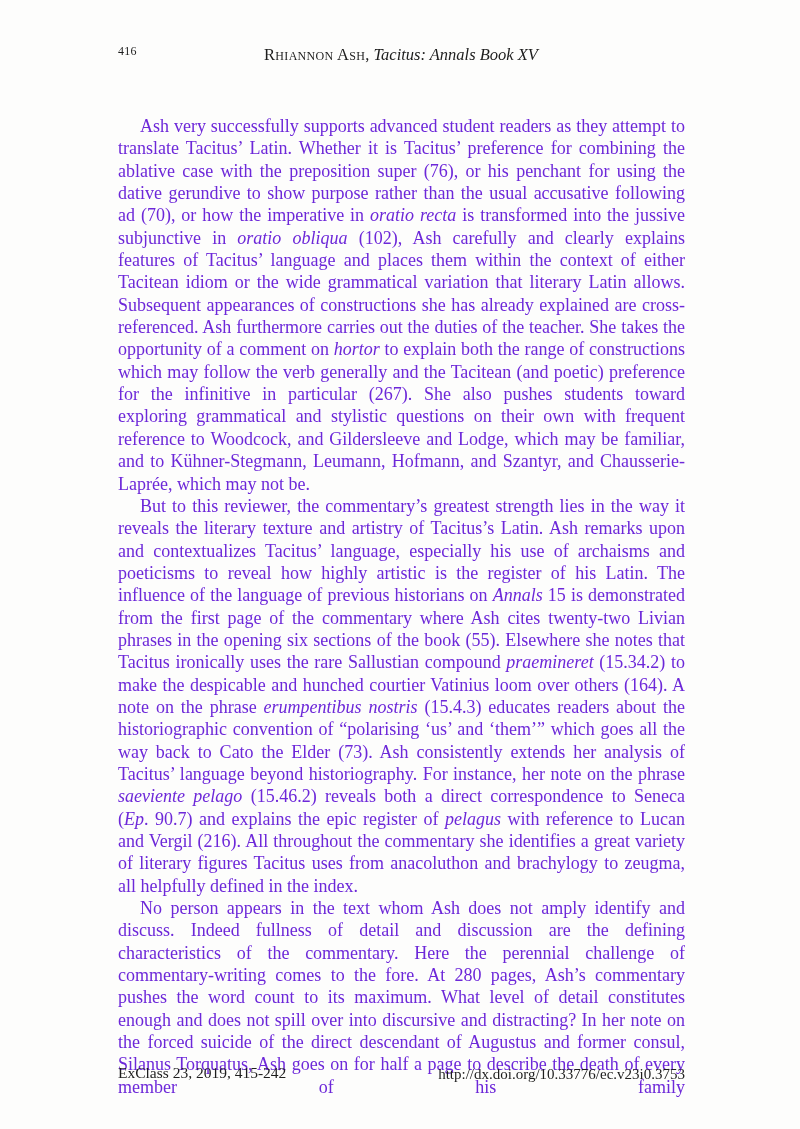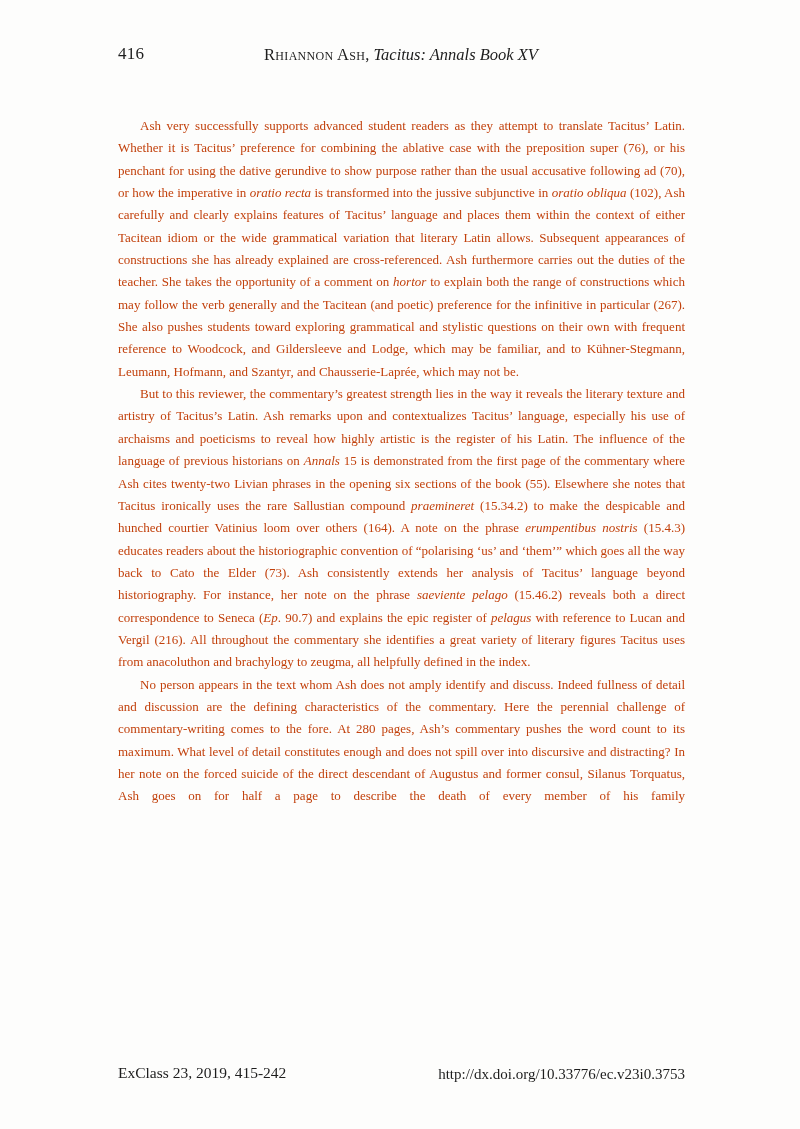--- a/index.html
+++ b/index.html
@@ -26,21 +26,21 @@
     top: 44px;
     left: 118px;
     width: 566px;
     height: 24px;
   }
 
   .folio {
     position: absolute;
     left: 0;
     top: 0;
-    font-size: 17px;
+    font-size: 12px;
     letter-spacing: 0.2px;
     color: #1d1d1d;
   }
 
   .head-title {
     position: absolute;
     left: 0;
     top: 1px;
     width: 566px;
     text-align: center;
@@ -58,25 +58,25 @@
   .head-title .work {
     font-style: italic;
   }
 
   
   .body-text {
     position: absolute;
     top: 115px;
     left: 118px;
     width: 567px;
-    font-size: 13px;
+    font-size: 18px;
     line-height: 22.35px;
     text-align: justify;
     text-justify: inter-word;
-    color: #c2410c;
+    color: #6d28d9;
     hyphens: none;
   }
 
   .body-text p {
     margin: 0;
     text-indent: 22px;
   }
 
   .body-text p:last-child {
     

